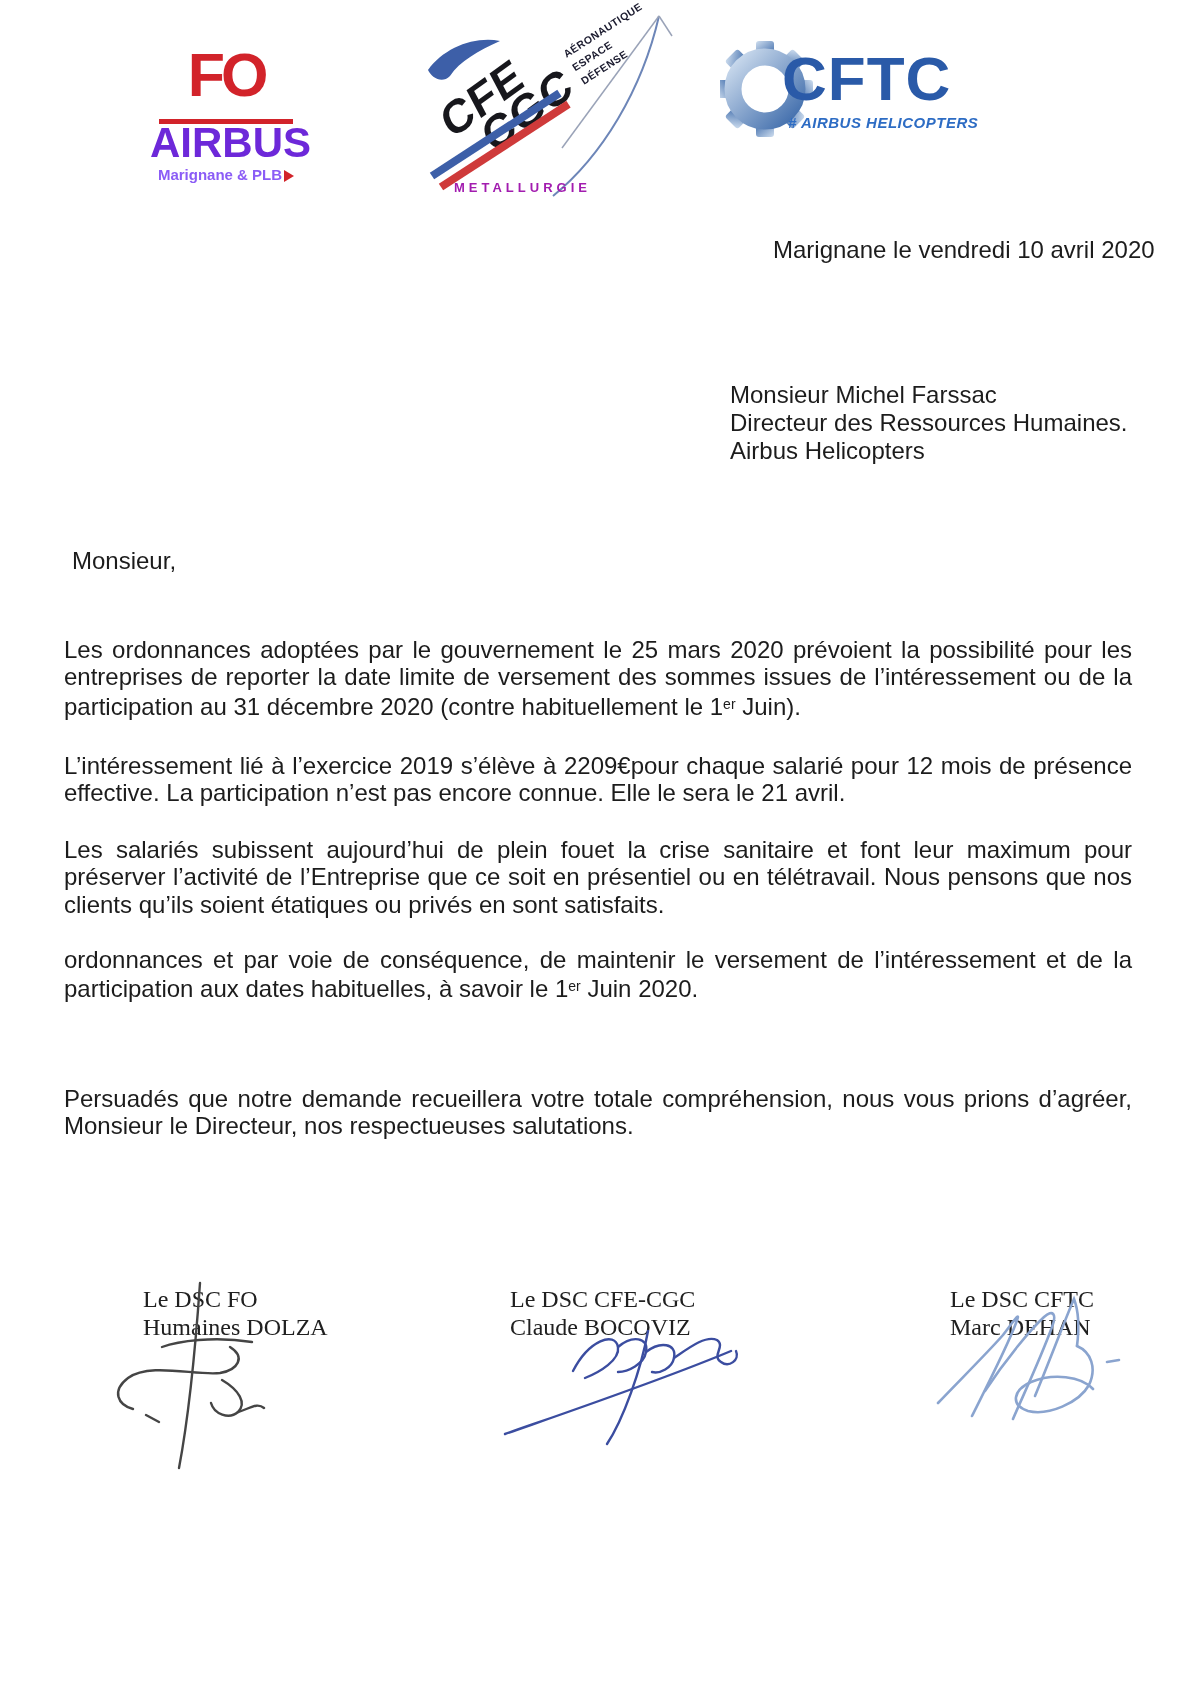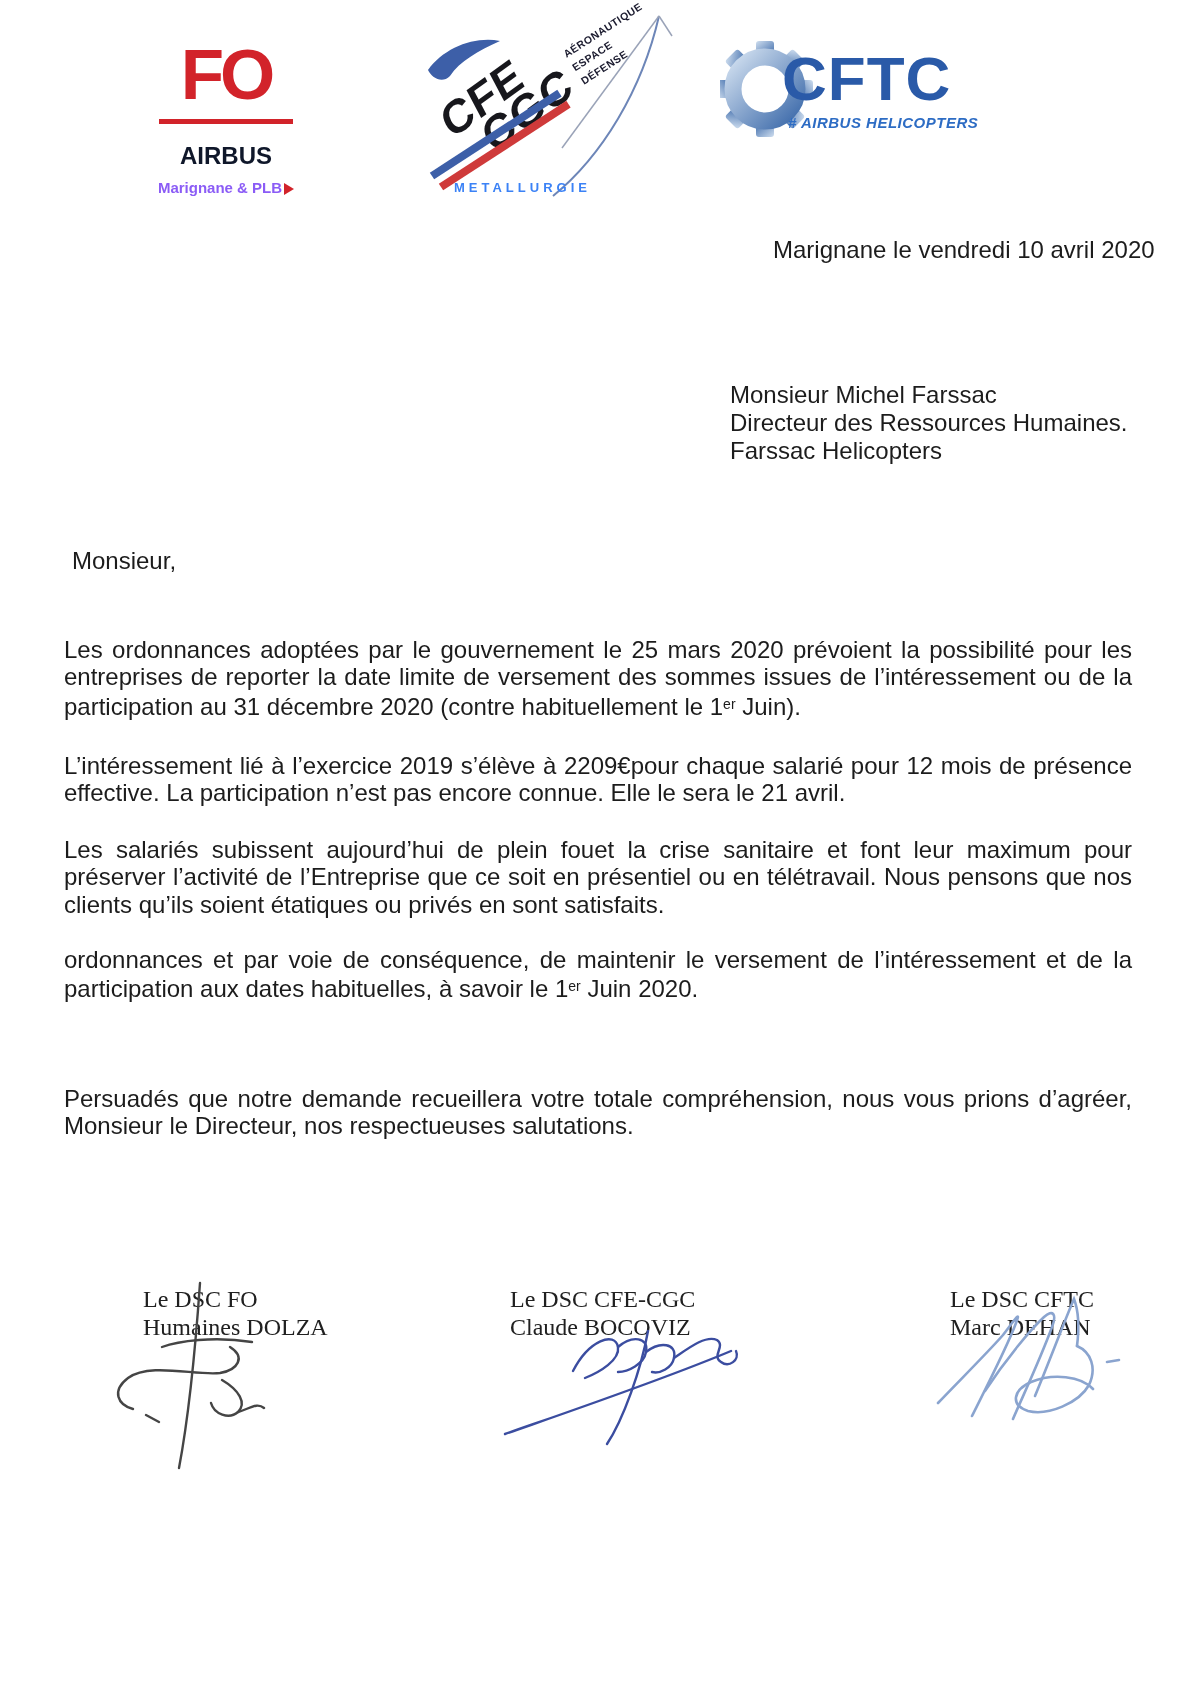--- a/index.html
+++ b/index.html
@@ -2,39 +2,39 @@
 <html><head>
 <meta charset="utf-8">
 <style>
   html,body{margin:0;padding:0;background:#ffffff;}
   .page{position:relative;width:1200px;height:1707px;background:#fff;overflow:hidden;
         font-family:"Liberation Sans","DejaVu Sans",sans-serif;color:#1c1c1c;}
   .abs{position:absolute;}
 
   
   .fo-logo{left:150px;top:34px;width:152px;text-align:center;}
-  .fo-acronym{font-size:71px;line-height:82px;font-weight:900;letter-spacing:-4px;color:#d2232a;}
+  .fo-acronym{font-size:61px;line-height:82px;font-weight:900;letter-spacing:-4px;color:#d2232a;}
   .fo-rule{width:134px;height:5px;background:#d2232a;margin:3px auto 0;}
-  .fo-org{font-size:24px;line-height:36px;font-weight:700;color:#0f172a;letter-spacing:0px;margin-top:14px;}
+  .fo-org{font-size:42px;line-height:36px;font-weight:700;color:#6d28d9;letter-spacing:0px;margin-top:1px;}
   .fo-site{font-size:15px;line-height:16px;font-weight:700;color:#8b5cf6;margin-top:6px;}
   .fo-arrow{display:inline-block;width:0;height:0;border-left:10px solid #d2232a;
             border-top:6px solid transparent;border-bottom:6px solid transparent;margin-left:2px;vertical-align:middle;}
 
   
   .cfe-logo{left:420px;top:8px;width:260px;height:192px;}
   .cfe-svg{position:absolute;left:0;top:0;}
   .cfe-text{position:absolute;left:16px;top:102px;transform:rotate(-36deg) skewX(-8deg);transform-origin:0 0;
             font-weight:900;font-size:45px;line-height:36px;letter-spacing:1px;color:#17171c;}
   .cfe-text .l2{margin-left:30px;}
   .cfe-sector{position:absolute;left:140px;top:40px;transform:rotate(-33deg);transform-origin:0 0;
               font-size:10.5px;line-height:16px;font-weight:800;letter-spacing:.5px;color:#1a1a2e;}
   .cfe-stripe{position:absolute;width:152px;height:8px;transform:rotate(-33deg);transform-origin:0 50%;}
   .cfe-stripe.blue{left:12px;top:164px;background:#3d5fa8;}
   .cfe-stripe.red{left:21px;top:175px;background:#cf3a3a;}
-  .cfe-metal{position:absolute;left:34px;top:172px;font-size:13px;font-weight:700;letter-spacing:4px;color:#3b82f6;}
+  .cfe-metal{position:absolute;left:34px;top:172px;font-size:13px;font-weight:700;letter-spacing:4px;color:#a21caf;}
 
   
   .cftc-logo{left:720px;top:40px;width:260px;height:100px;}
   .cftc-acronym{position:absolute;left:62px;top:8px;font-size:62px;line-height:62px;font-weight:900;
                 letter-spacing:1px;color:#2a5aa8;}
   .cftc-tag{position:absolute;left:68px;top:74px;font-size:15px;font-weight:800;font-style:italic;
             letter-spacing:.5px;color:#2d6cc4;text-align:right;}
 
   
   .dateline{left:773px;top:236px;font-size:24px;line-height:27px;}
@@ -105,21 +105,21 @@
     </svg>
     <div class="cftc-acronym">CFTC</div>
     <div class="cftc-tag"># AIRBUS HELICOPTERS</div>
   </div>
 
   <div class="abs dateline">Marignane le vendredi 10 avril 2020</div>
 
   <div class="abs recipient">
     <div>Monsieur Michel Farssac</div>
     <div>Directeur des Ressources Humaines.</div>
-    <div>Farssac Helicopters</div>
+    <div>Airbus Helicopters</div>
   </div>
 
   <div class="abs salutation">Monsieur,</div>
 
   <div id="body-paras">
       <div class="para" style="top: 636px;">
         <span class="pline just">Les ordonnances adoptées par le gouvernement le 25 mars 2020 prévoient la possibilité pour les</span>
         <span class="pline just">entreprises de reporter la date limite de versement des sommes issues de l’intéressement ou de la</span>
         <span class="pline">participation au 31 décembre 2020 (contre habituellement le 1<sup>er</sup> Juin).</span>
       </div>

